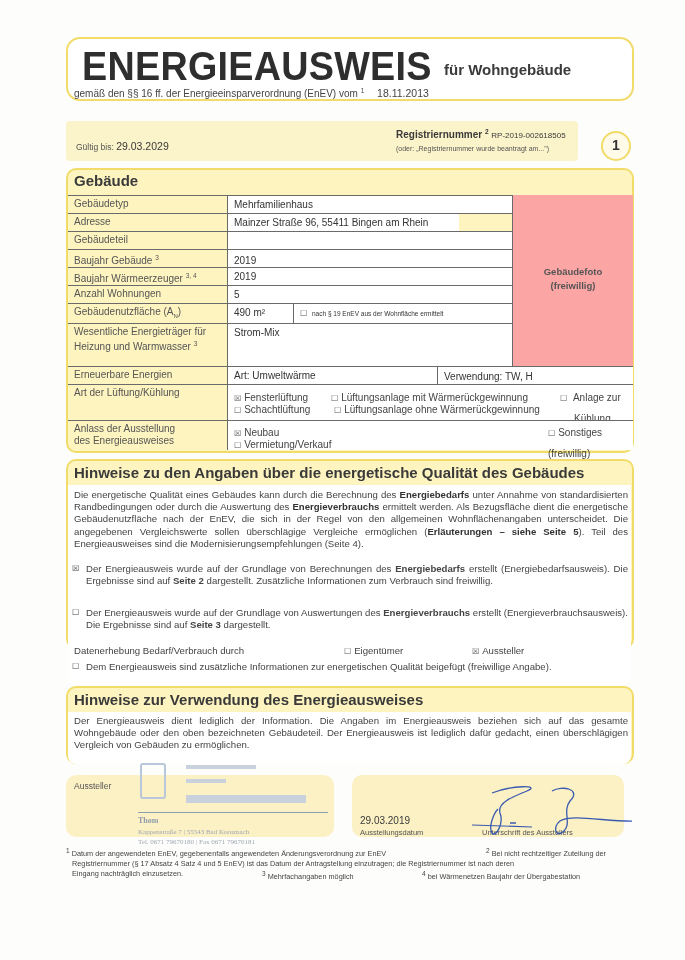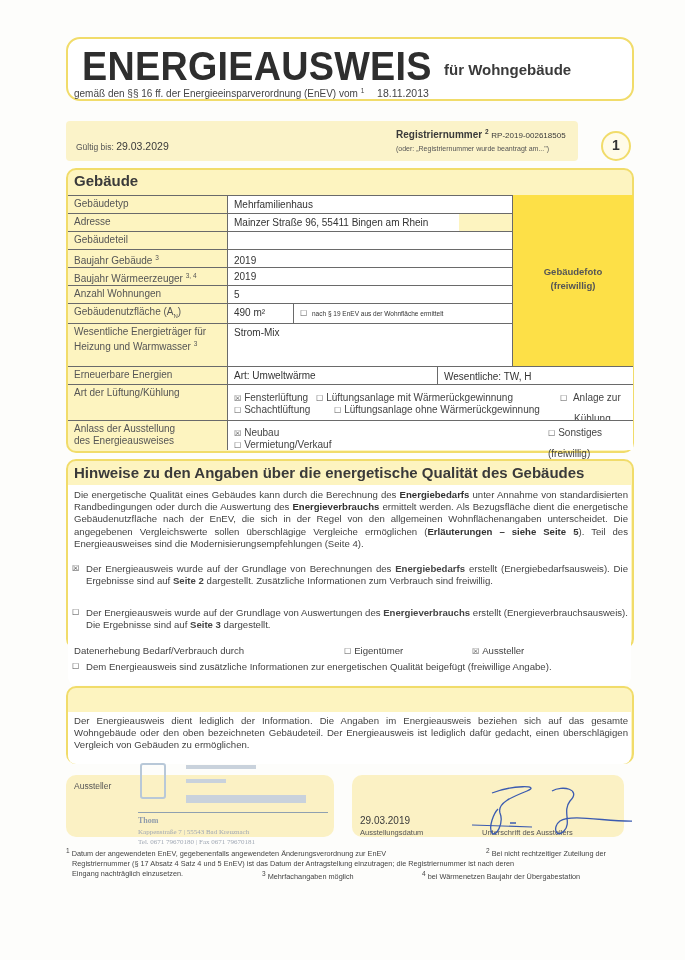--- a/index.html
+++ b/index.html
@@ -56,21 +56,21 @@
   .sec-geb .section-title { top: 2px; font-size: 15px; }
   .geb-table { position: absolute; left: 0; top: 25px; width: 565px; }
   .row { position: absolute; left: 0; height: 18px; border-top: 1px solid #6a6a6a; width: 565px; }
   .lbl { position: absolute; left: 6px; top: 2px; font-size: 10px; color: #555; line-height: 12px; }
   .val {
     position: absolute; left: 159px; top: 0; height: 100%; background: #ffffff;
     border-left: 1px solid #6a6a6a; font-size: 10px; color: #333; padding: 3px 6px;
   }
   .photo-cell {
     position: absolute; left: 444px; top: 0; width: 121px; height: 171px;
-    border-left: 1px solid #6a6a6a; background: #fde047;
+    border-left: 1px solid #6a6a6a; background: #fca5a5;
   }
   .photo-text {
     position: absolute; left: 0; width: 100%; top: 70px; text-align: center;
     font-size: 9.5px; font-weight: bold; color: #555; line-height: 14px;
   }
   .cb { font-size: 8px; color: #555; margin-right: 3px; }
   .opt { position: absolute; font-size: 10px; color: #444; line-height: 20px; }
 
   
   .sec-hin { top: 459px; width: 568px; height: 190px; }
@@ -183,29 +183,29 @@
       <div class="photo-cell">
         <div class="photo-text">
           <span>Gebäudefoto</span><br>
           <span>(freiwillig)</span>
         </div>
       </div>
 
       <div class="row" style="top:171px;">
         <span class="lbl">Erneuerbare Energien</span>
         <span class="val" style="width:210px;">Art: Umweltwärme</span>
-        <span class="val" style="left:369px;width:196px;padding-top:4px;">Wesentliche: TW, H</span>
+        <span class="val" style="left:369px;width:196px;padding-top:4px;">Verwendung: TW, H</span>
       </div>
 
       <div class="row" style="top:189px;height:36px;">
         <span class="lbl">Art der Lüftung/Kühlung</span>
         <span class="val" style="width:406px;"></span>
         <span class="opt" style="left:166px;top:3px;"><span class="cb">☒</span><span>Fensterlüftung</span></span>
         <span class="opt" style="left:166px;top:15px;"><span class="cb">☐</span><span>Schachtlüftung</span></span>
-        <span class="opt" style="left:248px;top:3px;"><span class="cb">☐</span><span>Lüftungsanlage mit Wärmerückgewinnung</span></span>
+        <span class="opt" style="left:263px;top:3px;"><span class="cb">☐</span><span>Lüftungsanlage mit Wärmerückgewinnung</span></span>
         <span class="opt" style="left:266px;top:15px;"><span class="cb">☐</span><span>Lüftungsanlage ohne Wärmerückgewinnung</span></span>
         <span class="opt" style="left:492px;top:3px;"><span class="cb">☐</span>&nbsp;<span>Anlage zur</span><br><span style="margin-left:14px">Kühlung</span></span>
       </div>
 
       <div class="row" style="top:225px;height:30px;">
         <span class="lbl"><span>Anlass der Ausstellung</span><br><span>des Energieausweises</span></span>
         <span class="val" style="width:406px;"></span>
         <span class="opt" style="left:166px;top:2px;"><span class="cb">☒</span><span>Neubau</span></span>
         <span class="opt" style="left:166px;top:14px;"><span class="cb">☐</span><span>Vermietung/Verkauf</span></span>
         <span class="opt" style="left:480px;top:2px;"><span class="cb">☐</span><span>Sonstiges</span><br><span>(freiwillig)</span></span>
@@ -236,20 +236,21 @@
       <span style="position:absolute;left:400px;"><span class="cb">☒</span><span>Aussteller</span></span>
     </div>
 
     <div class="check-item" style="top:200px;">
       <span class="mark">☐</span>
       <span class="txt">Dem Energieausweis sind zusätzliche Informationen zur energetischen Qualität beigefügt (freiwillige Angabe).</span>
     </div>
   </div>
 
   <div class="section sec-ver">
+    <div class="section-title">Hinweise zur Verwendung des Energieausweises</div>
     <div class="white-band" style="height:52px;"></div>
     <div class="para" style="top:27px;">Der Energieausweis dient lediglich der Information. Die Angaben im Energieausweis beziehen sich auf das gesamte Wohngebäude oder den oben bezeichneten Gebäudeteil. Der Energieausweis ist lediglich dafür gedacht, einen überschlägigen Vergleich von Gebäuden zu ermöglichen.</div>
   </div>
 
   <div class="aus-box">
     <div class="aus-label">Aussteller</div>
     <div class="stamp-logo"></div>
     <div class="stamp-line" style="top:-10px;width:70px;"></div>
     <div class="stamp-line" style="top:4px;width:40px;"></div>
     <div class="stamp-line" style="top:20px;width:120px;height:8px;"></div>

